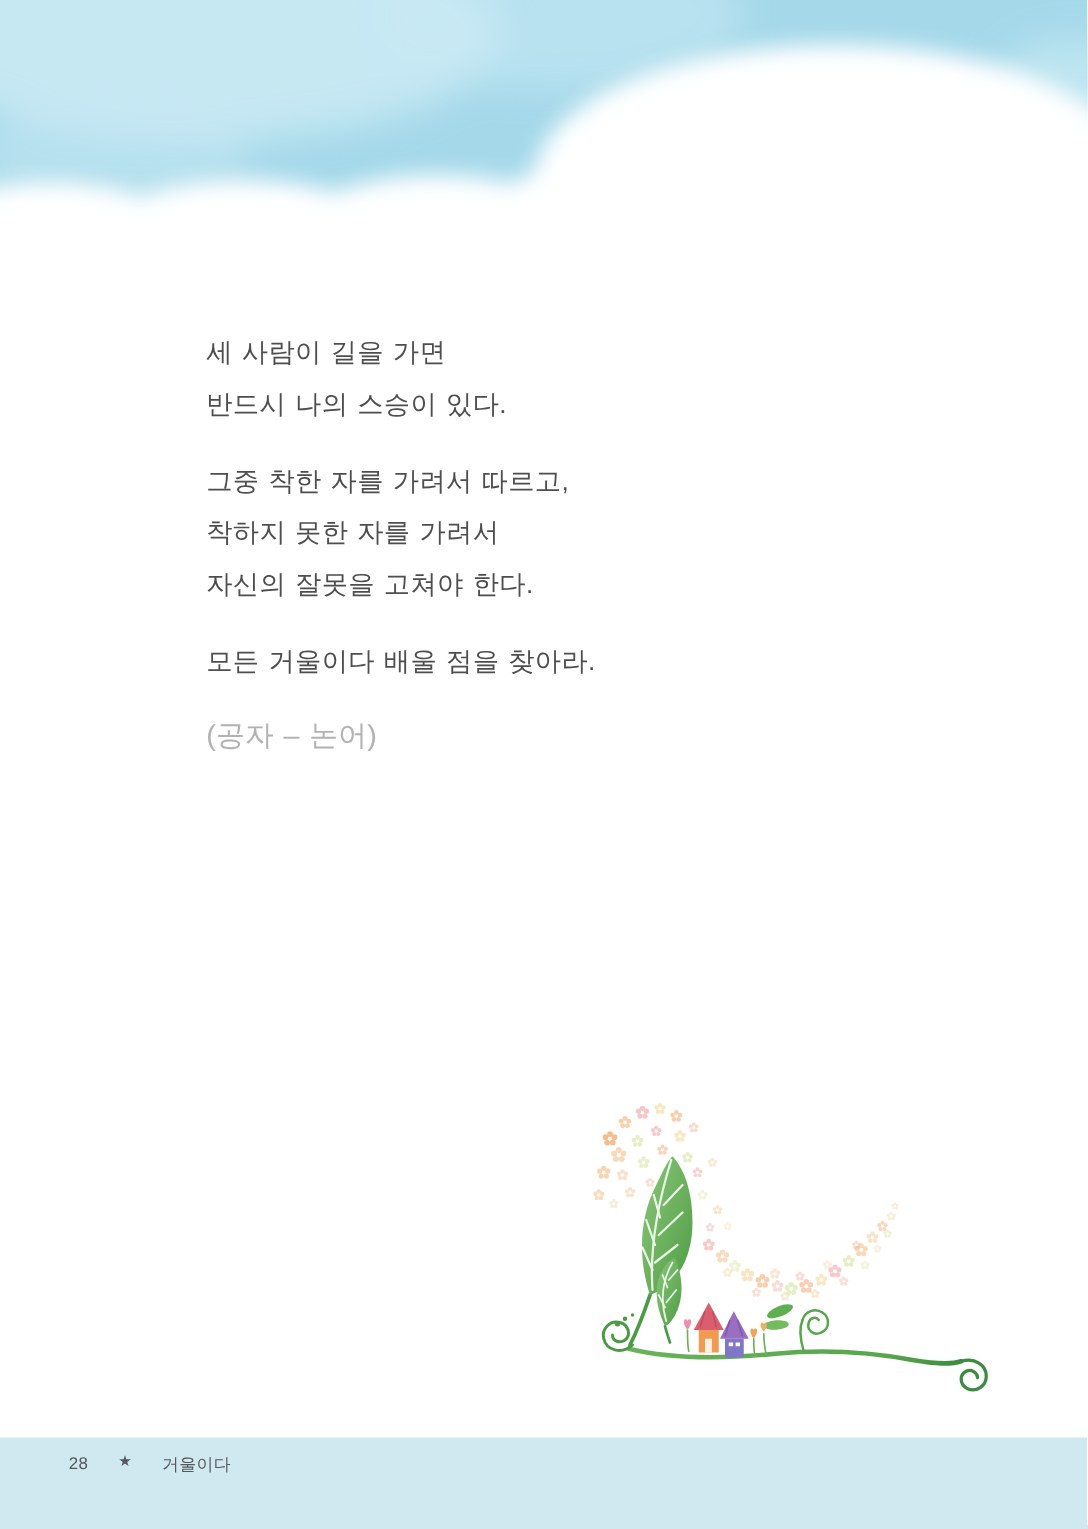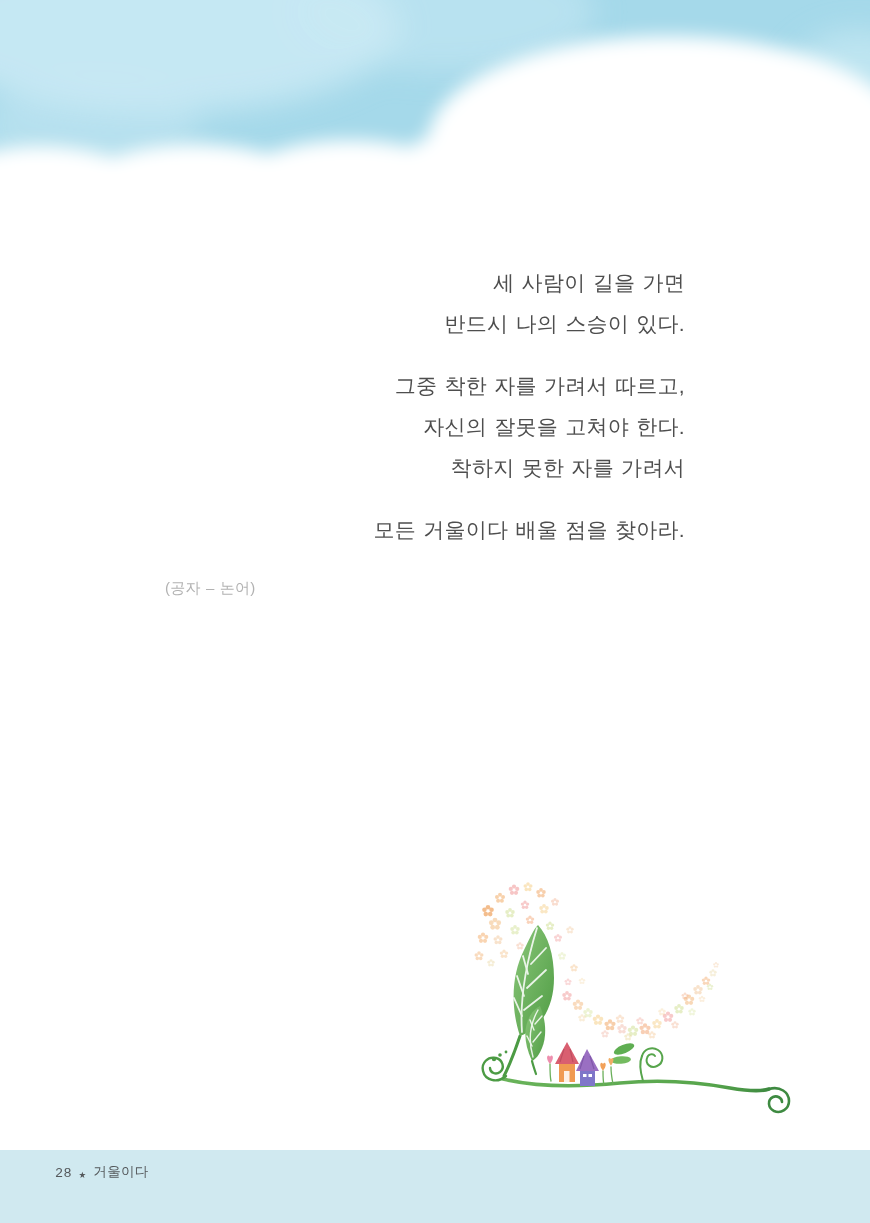--- a/index.html
+++ b/index.html
@@ -12,37 +12,37 @@
   .sky{position:absolute;left:0;top:0;width:870px;height:200px;}
   .sky svg{display:block;}
   .sky-base{fill:var(--sky,#a5d9ea);}
   .cloud-lt ellipse{fill:var(--sky-light,#c9e9f4);}
   
   .poem{
     position:absolute;left:165px;top:262px;width:520px;
     color:var(--text,#4e4e4e);
     font-size:21px;line-height:41px;letter-spacing:.3px;word-spacing:1px;
   }
-  .stanza{margin:0 0 21px 0;text-align:right;}
+  .stanza{margin:0 0 21px 0;}
   .poem p{margin:0;}
   .attribution{
-    font-size:15px;line-height:34px;
+    font-size:23px;line-height:34px;
     color:var(--muted,#b2b2b2);letter-spacing:.2px;
   }
   
   .illu{position:absolute;left:470px;top:878px;width:340px;height:240px;}
   
   .footer{
     position:absolute;left:0;top:1150px;width:870px;height:73px;
     background:var(--footer-bar,#d0e9f0);
   }
   .footer-line{
     position:absolute;left:55px;top:13px;
-    display:flex;align-items:flex-end;gap:7px;
-    font-size:13.5px;color:var(--footer-text,#54585b);letter-spacing:.3px;font-family:Liberation Mono, monospace;
+    display:flex;align-items:flex-start;gap:24px;
+    font-size:13.5px;color:var(--footer-text,#54585b);letter-spacing:.3px;
   }
   .footer-line .star{font-size:12px;line-height:1;}
 </style>
 </head>
 <body>
 
 <div class="page">
 
   <div class="sky">
     <svg width="870" height="200" viewBox="0 0 870 200">
@@ -73,22 +73,22 @@
     </svg>
   </div>
 
   <div class="poem">
     <div class="stanza">
       <p>세 사람이 길을 가면</p>
       <p>반드시 나의 스승이 있다.</p>
     </div>
     <div class="stanza">
       <p>그중 착한 자를 가려서 따르고,</p>
+      <p>착하지 못한 자를 가려서</p>
       <p>자신의 잘못을 고쳐야 한다.</p>
-      <p>착하지 못한 자를 가려서</p>
     </div>
     <div class="stanza">
       <p>모든 거울이다 배울 점을 찾아라.</p>
     </div>
     <div class="attribution">(공자 – 논어)</div>
   </div>
 
   <svg class="illu" viewBox="0 0 340 240">
     <defs>
       <linearGradient id="leafg" x1="0" y1="0" x2="1" y2="1">

